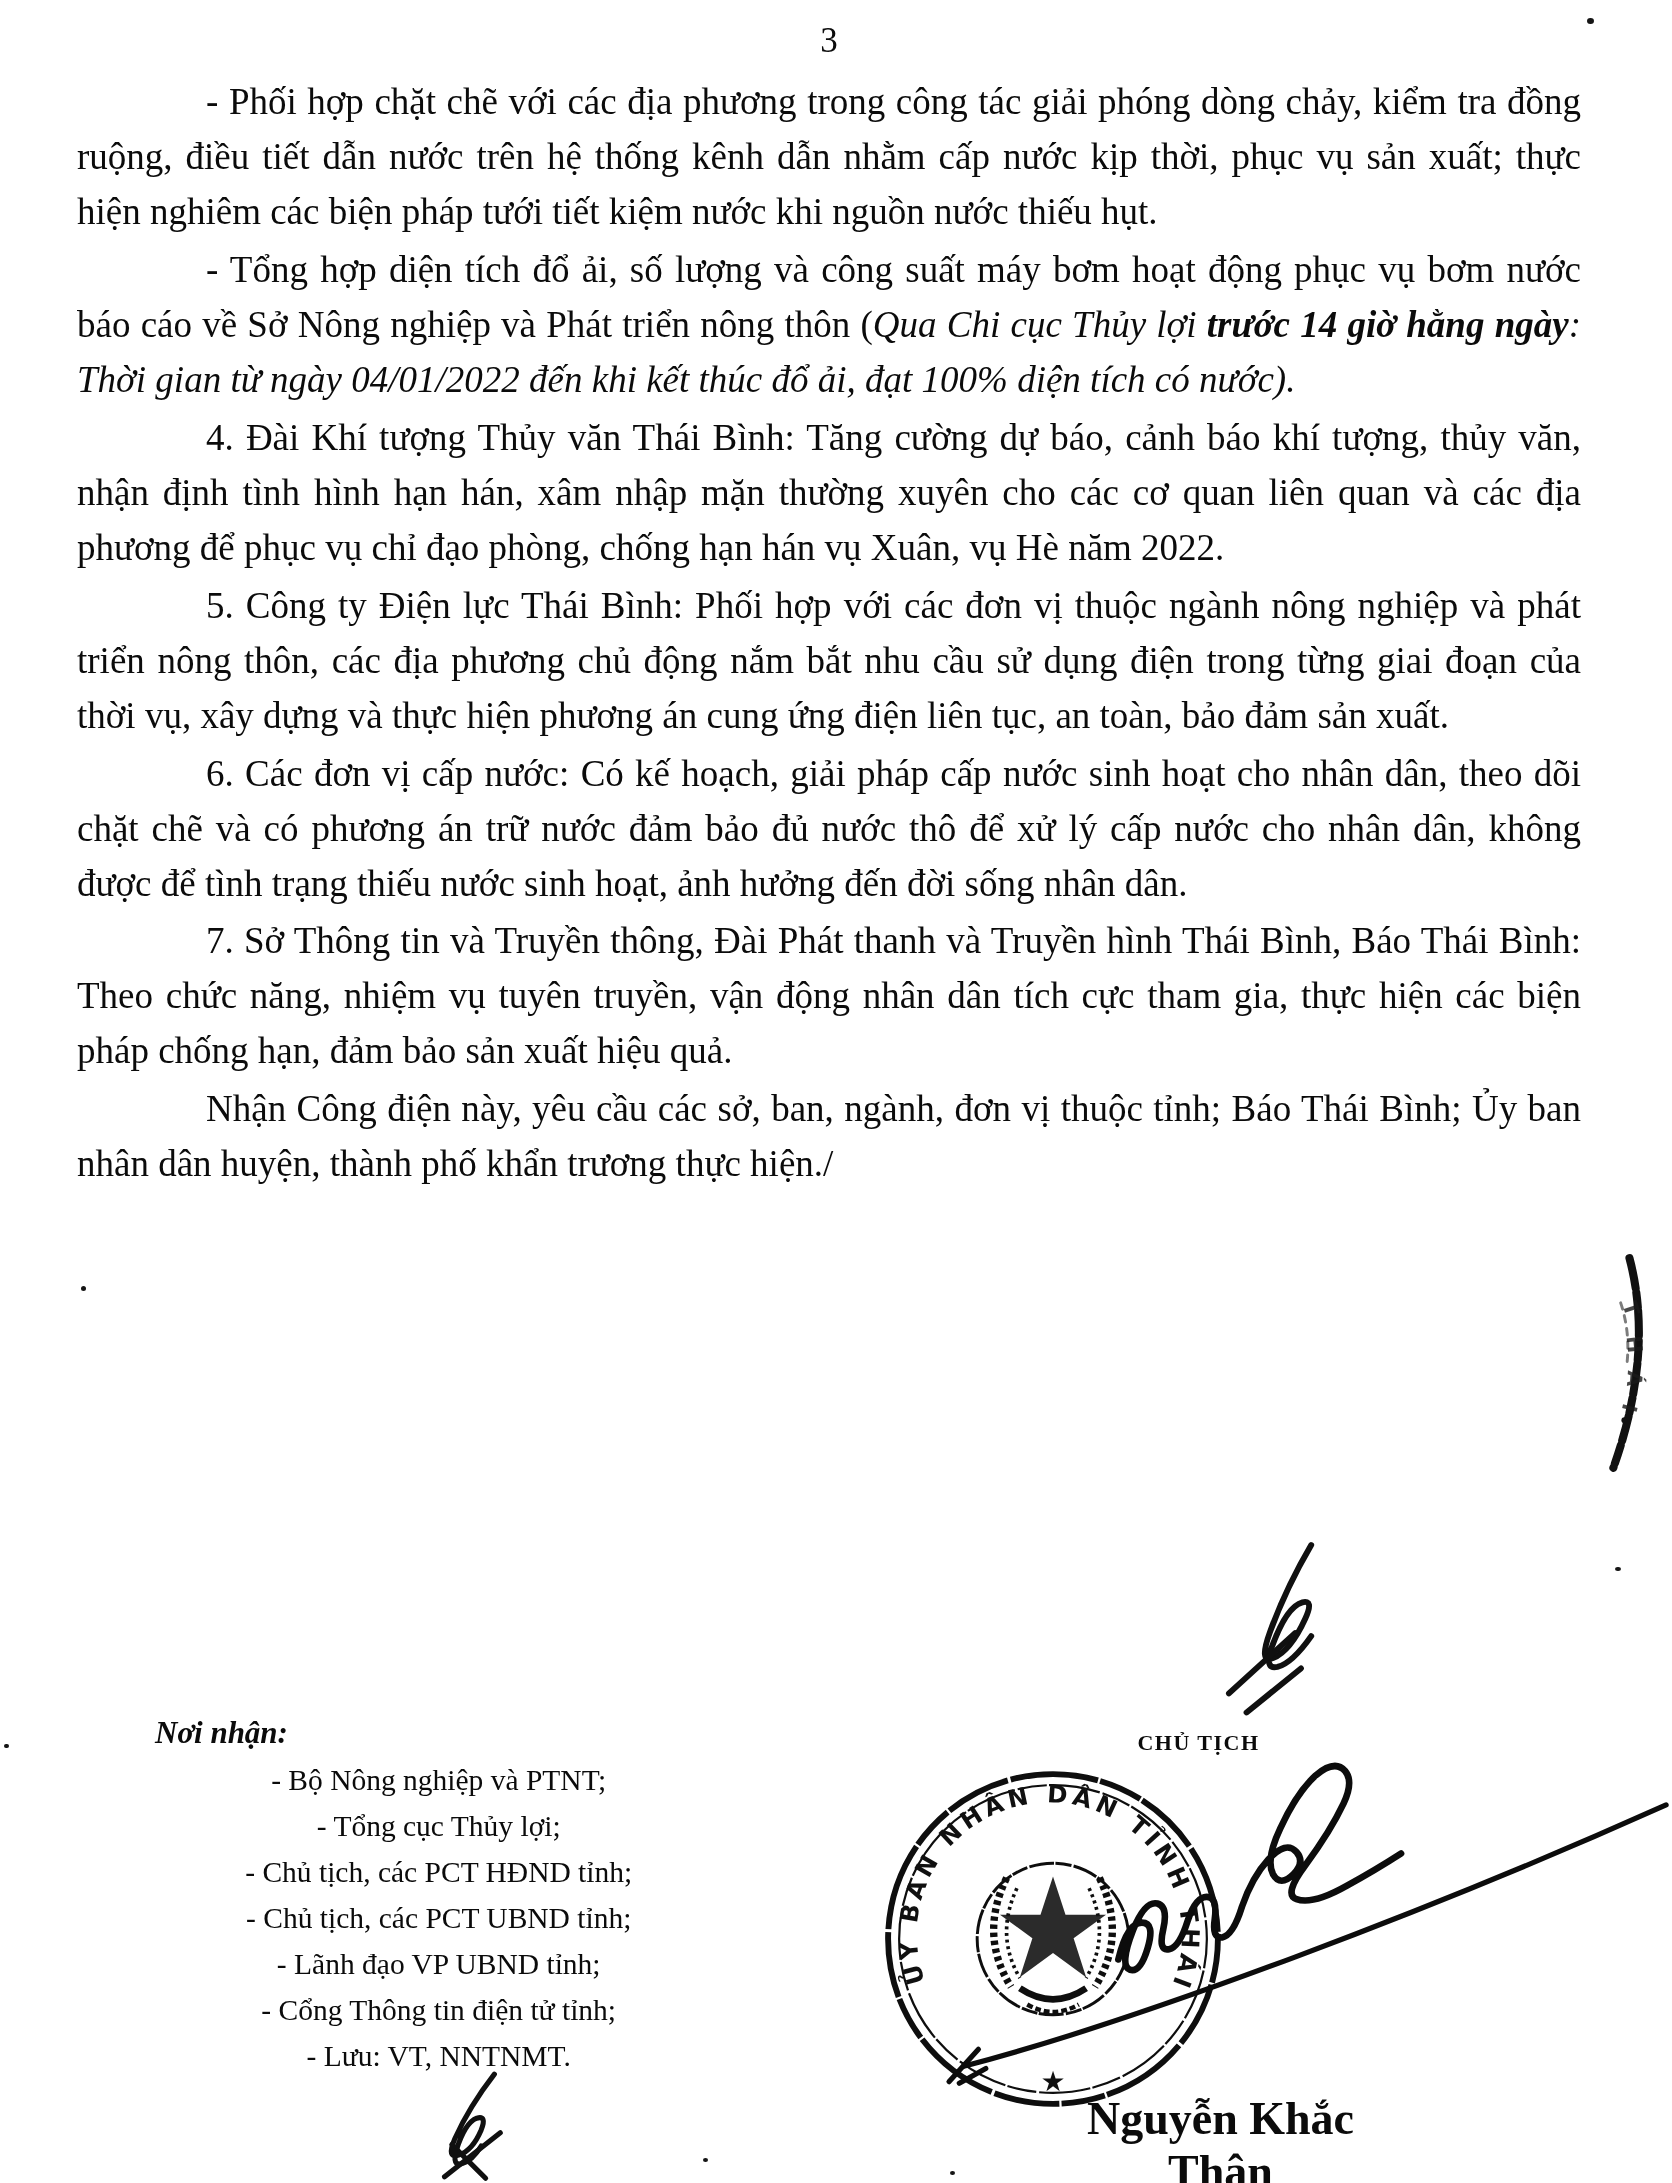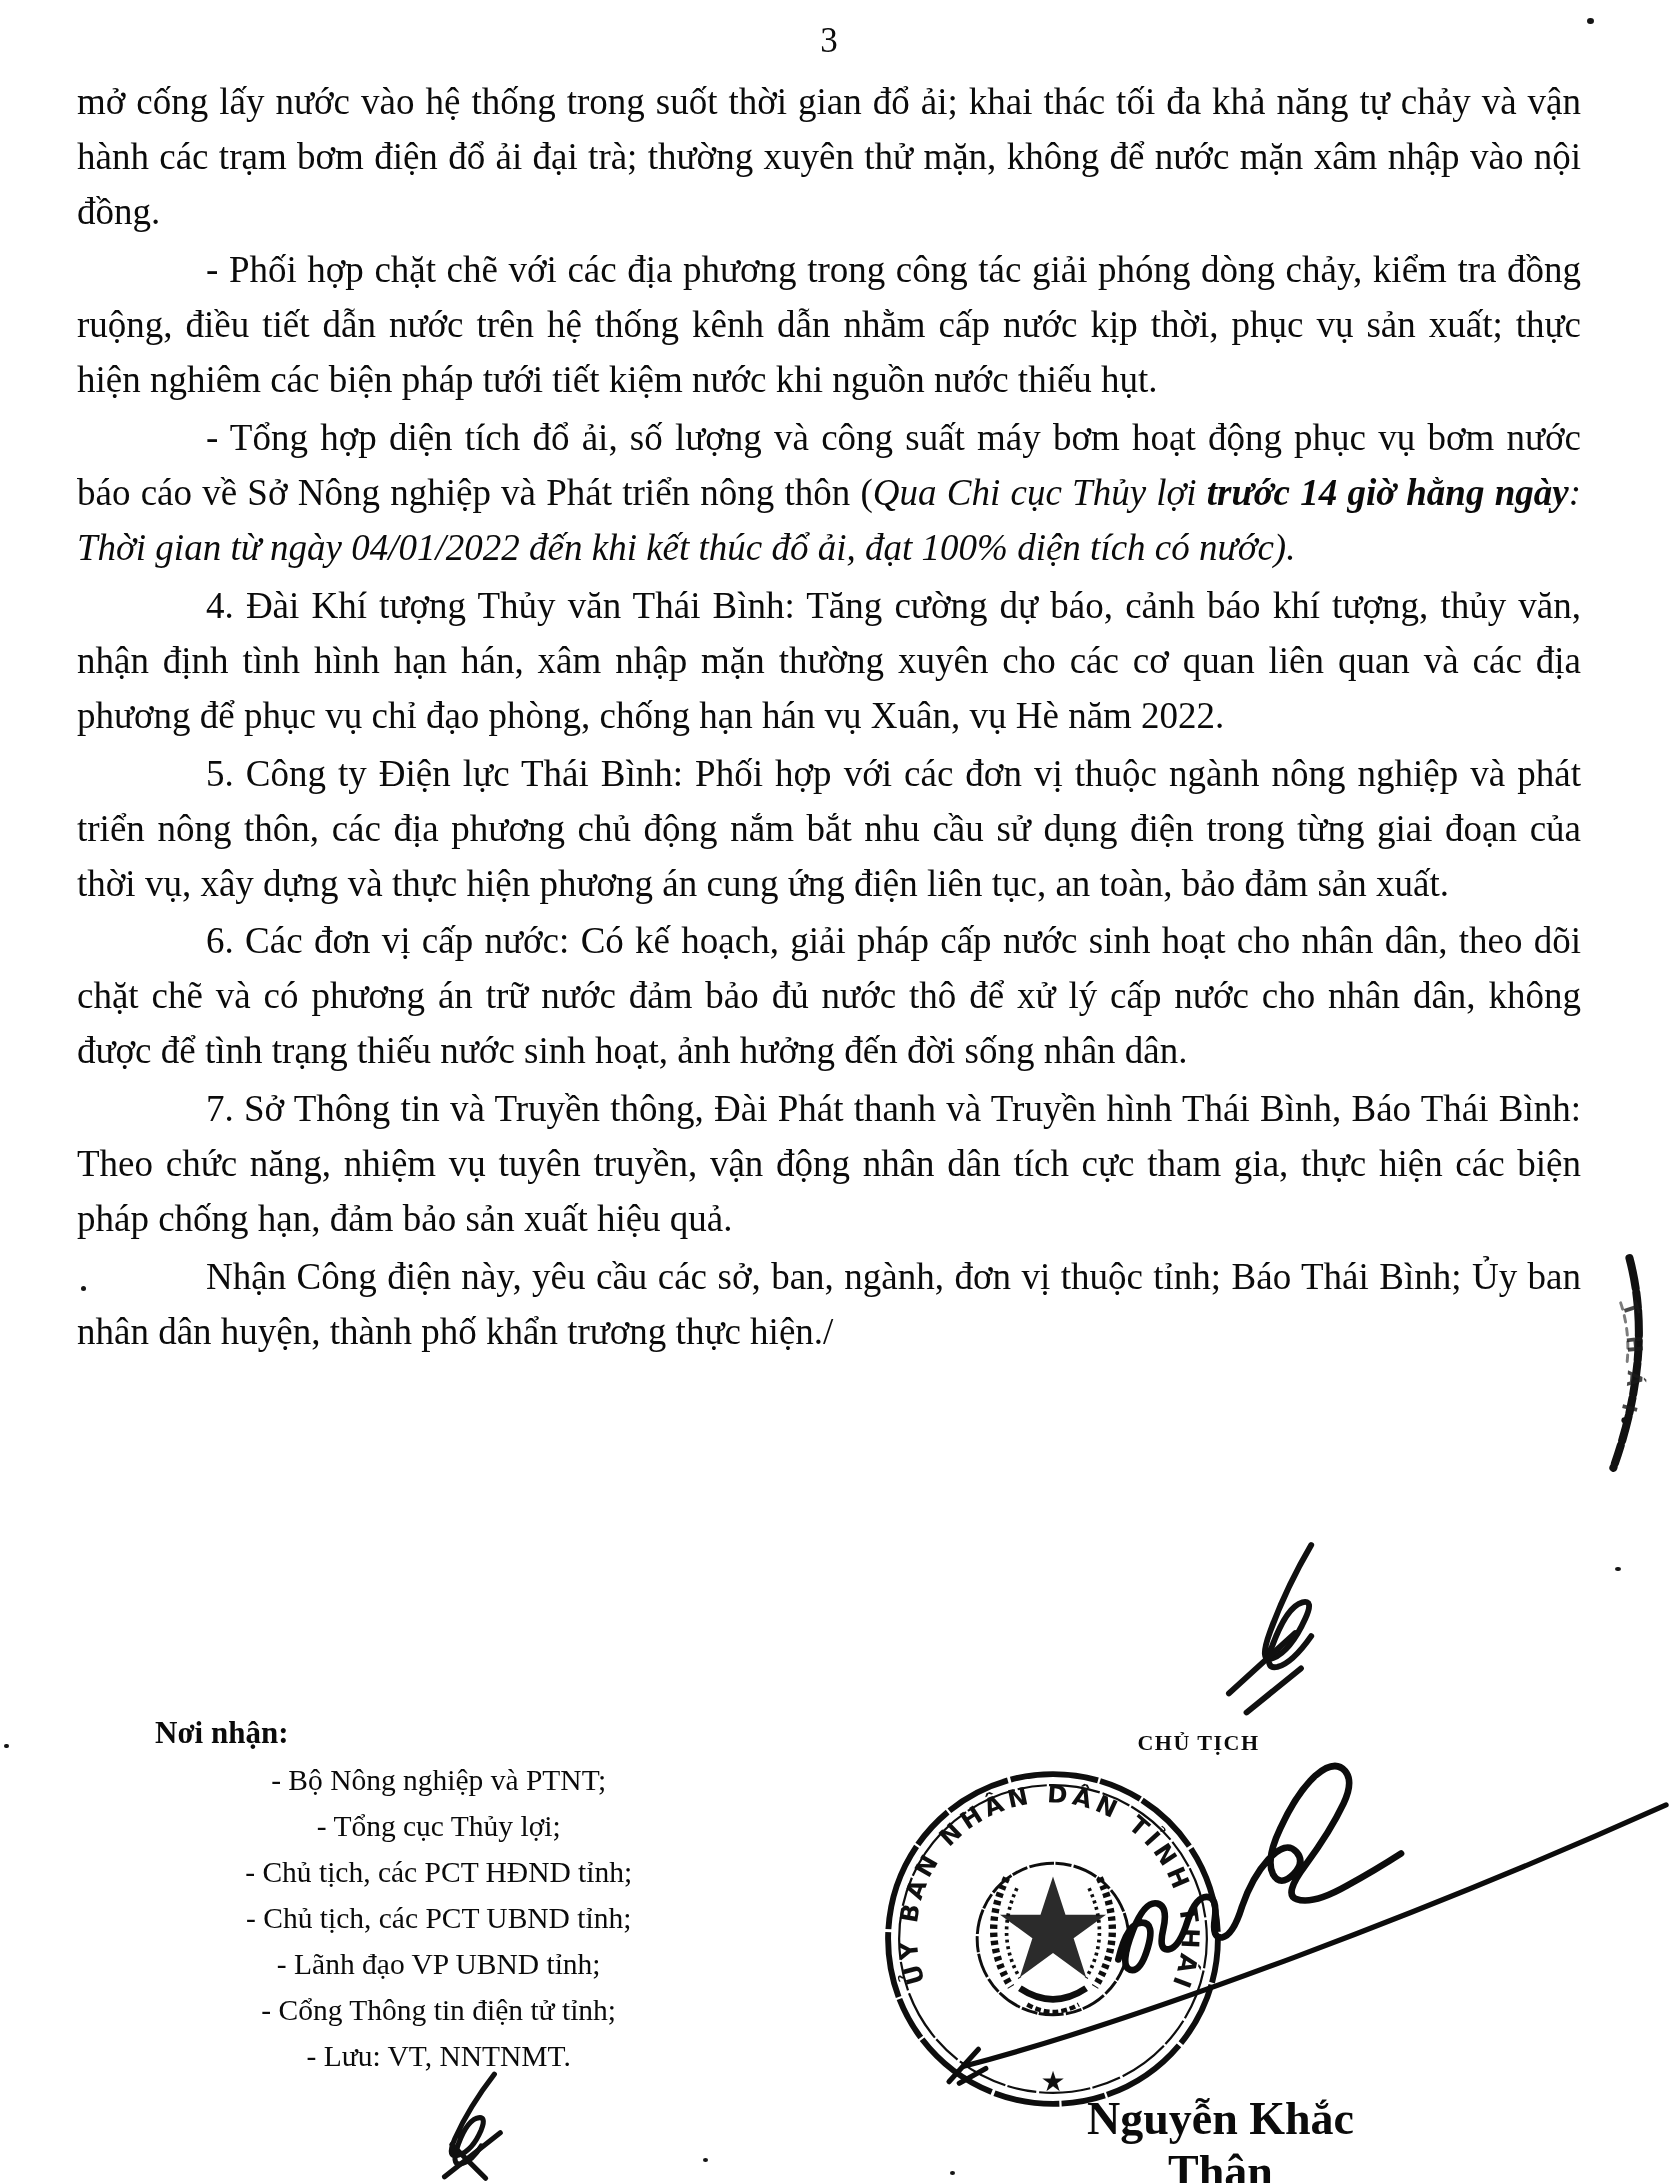--- a/index.html
+++ b/index.html
@@ -21,21 +21,21 @@
     text-justify:inter-word;
   }
   .body-text p{margin:0 0 2.9px 0;text-indent:129px;}
   .body-text p.no-indent{text-indent:0;}
   .it{font-style:italic;}
   .bit{font-style:italic;font-weight:bold;}
   .recipients-block{
     position:absolute;left:155px;top:1715px;width:560px;
   }
   .recipients-label{
-    font-size:31px;font-weight:bold;margin:0 0 5.9px 0;
+    font-size:31px;font-weight:bold;font-style:italic;margin:0 0 5.9px 0;
   }
   .recipients-list{
     list-style:none;margin:0;padding:0 0 0 7.4px;
     font-size:29.5px;line-height:46px;text-align:center;
   }
   .sign-title{
     position:absolute;left:1033px;top:1730px;width:331px;
     text-align:center;font-size:22px;font-weight:bold;letter-spacing:1.5px;
   }
   .sign-name{
@@ -47,21 +47,20 @@
   svg{display:block;}
 </style>
 </head>
 <body>
 
 <div class="page">
 
   <div class="page-number">3</div>
 
   <div class="body-text" id="body-text">
-      <p class="no-indent"><span>mở cống lấy nước vào hệ thống trong suốt thời gian đổ ải; khai thác tối đa khả năng tự chảy và vận hành các trạm bơm điện đổ ải đại trà; thường xuyên thử mặn, không để nước mặn xâm nhập vào nội đồng.</span></p>
       <p><span>- Phối hợp chặt chẽ với các địa phương trong công tác giải phóng dòng chảy, kiểm tra đồng ruộng, điều tiết dẫn nước trên hệ thống kênh dẫn nhằm cấp nước kịp thời, phục vụ sản xuất; thực hiện nghiêm các biện pháp tưới tiết kiệm nước khi nguồn nước thiếu hụt.</span></p>
       <p><span>- Tổng hợp diện tích đổ ải, số lượng và công suất máy bơm hoạt động phục vụ bơm nước báo cáo về Sở Nông nghiệp và Phát triển nông thôn (</span><span class="it">Qua Chi cục Thủy lợi </span><span class="bit">trước 14 giờ hằng ngày</span><span class="it">: Thời gian từ ngày 04/01/2022 đến khi kết thúc đổ ải, đạt 100% diện tích có nước).</span></p>
       <p><span>4. Đài Khí tượng Thủy văn Thái Bình: Tăng cường dự báo, cảnh báo khí tượng, thủy văn, nhận định tình hình hạn hán, xâm nhập mặn thường xuyên cho các cơ quan liên quan và các địa phương để phục vụ chỉ đạo phòng, chống hạn hán vụ Xuân, vụ Hè năm 2022.</span></p>
       <p><span>5. Công ty Điện lực Thái Bình: Phối hợp với các đơn vị thuộc ngành nông nghiệp và phát triển nông thôn, các địa phương chủ động nắm bắt nhu cầu sử dụng điện trong từng giai đoạn của thời vụ, xây dựng và thực hiện phương án cung ứng điện liên tục, an toàn, bảo đảm sản xuất.</span></p>
       <p><span>6. Các đơn vị cấp nước: Có kế hoạch, giải pháp cấp nước sinh hoạt cho nhân dân, theo dõi chặt chẽ và có phương án trữ nước đảm bảo đủ nước thô để xử lý cấp nước cho nhân dân, không được để tình trạng thiếu nước sinh hoạt, ảnh hưởng đến đời sống nhân dân.</span></p>
       <p><span>7. Sở Thông tin và Truyền thông, Đài Phát thanh và Truyền hình Thái Bình, Báo Thái Bình: Theo chức năng, nhiệm vụ tuyên truyền, vận động nhân dân tích cực tham gia, thực hiện các biện pháp chống hạn, đảm bảo sản xuất hiệu quả.</span></p>
       <p><span>Nhận Công điện này, yêu cầu các sở, ban, ngành, đơn vị thuộc tỉnh; Báo Thái Bình; Ủy ban nhân dân huyện, thành phố khẩn trương thực hiện./</span></p>
     </div>
 
   <svg class="abs" style="left:1201px;top:1536px" width="169" height="184" viewBox="0 0 230 250">

